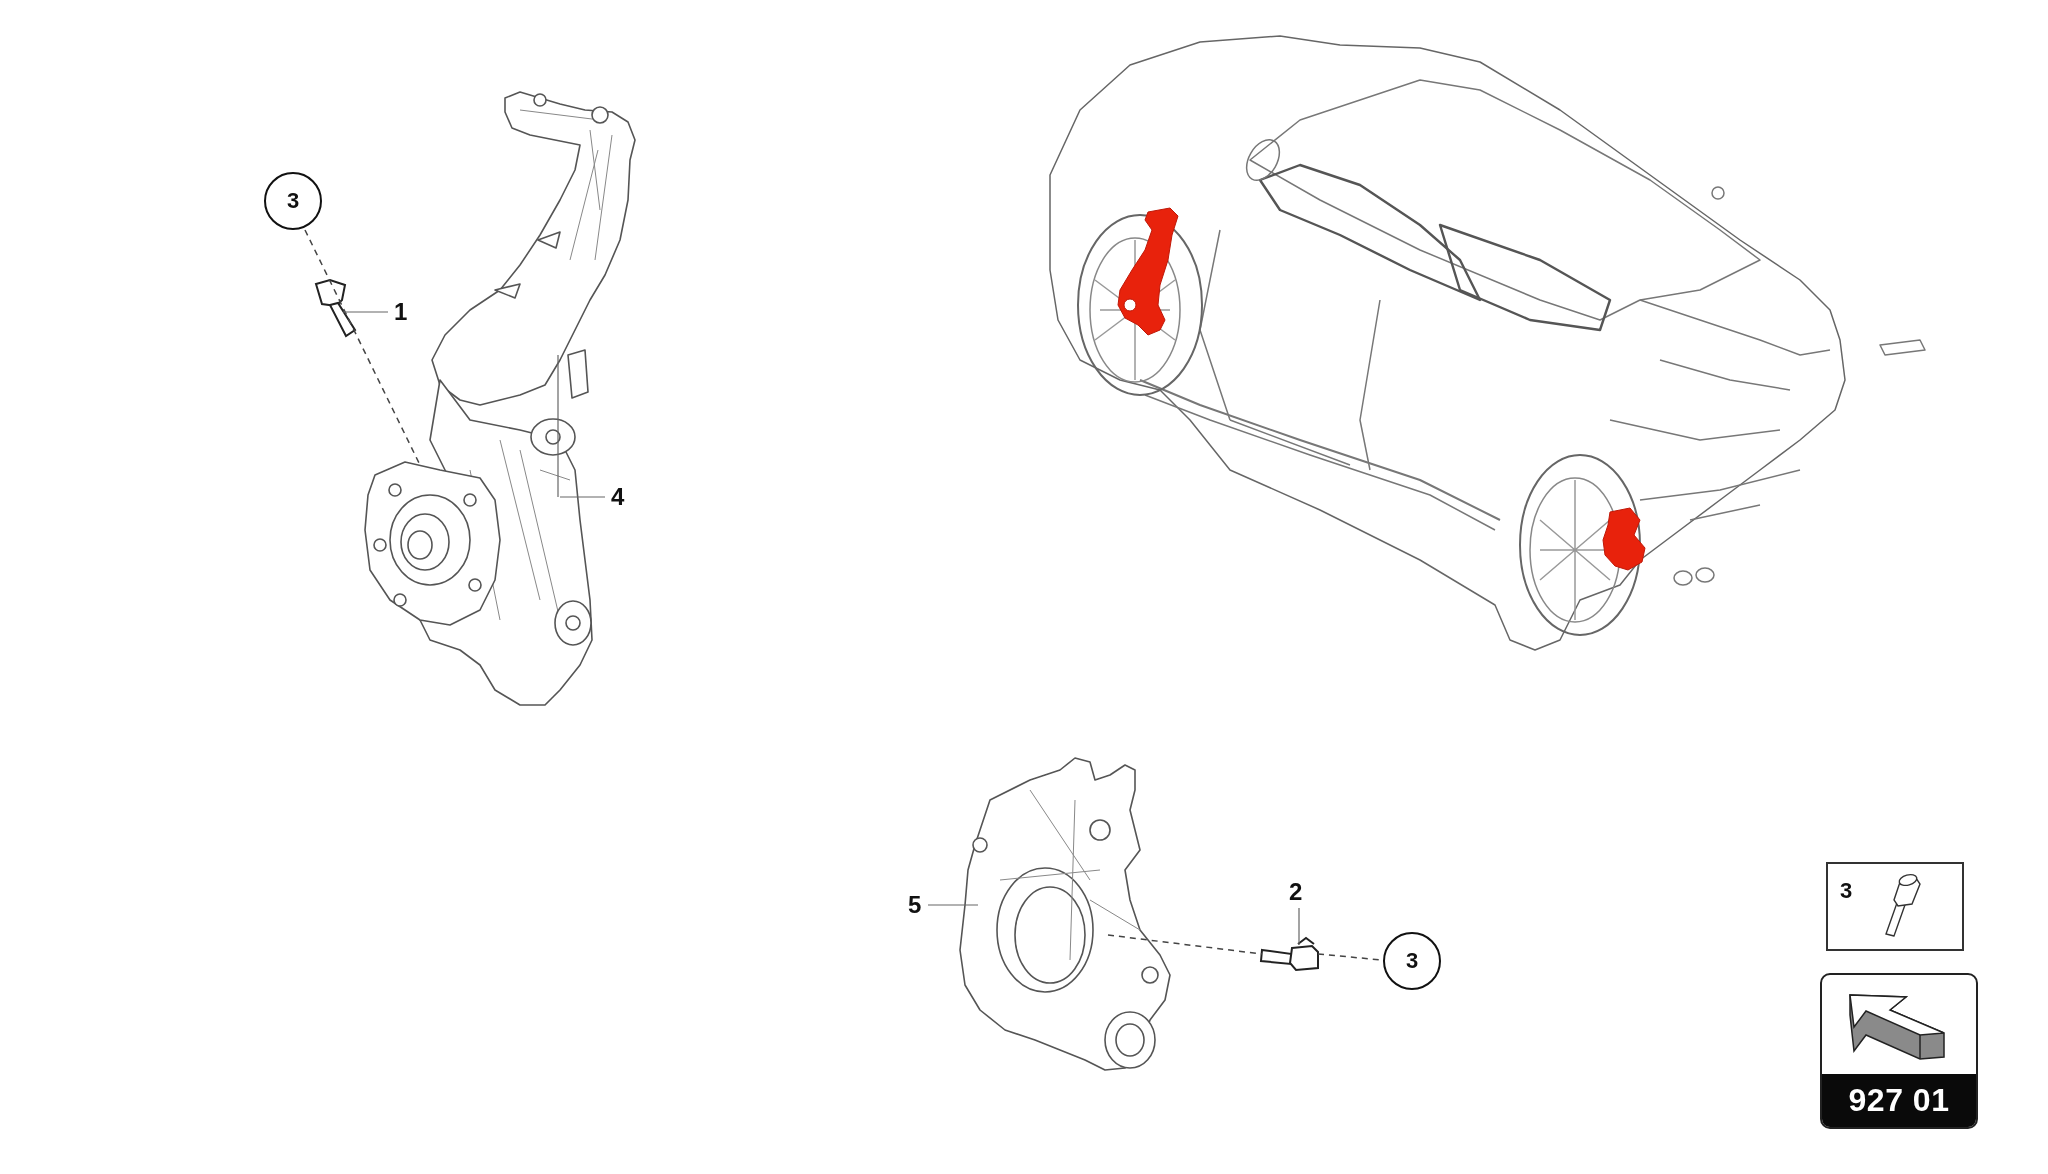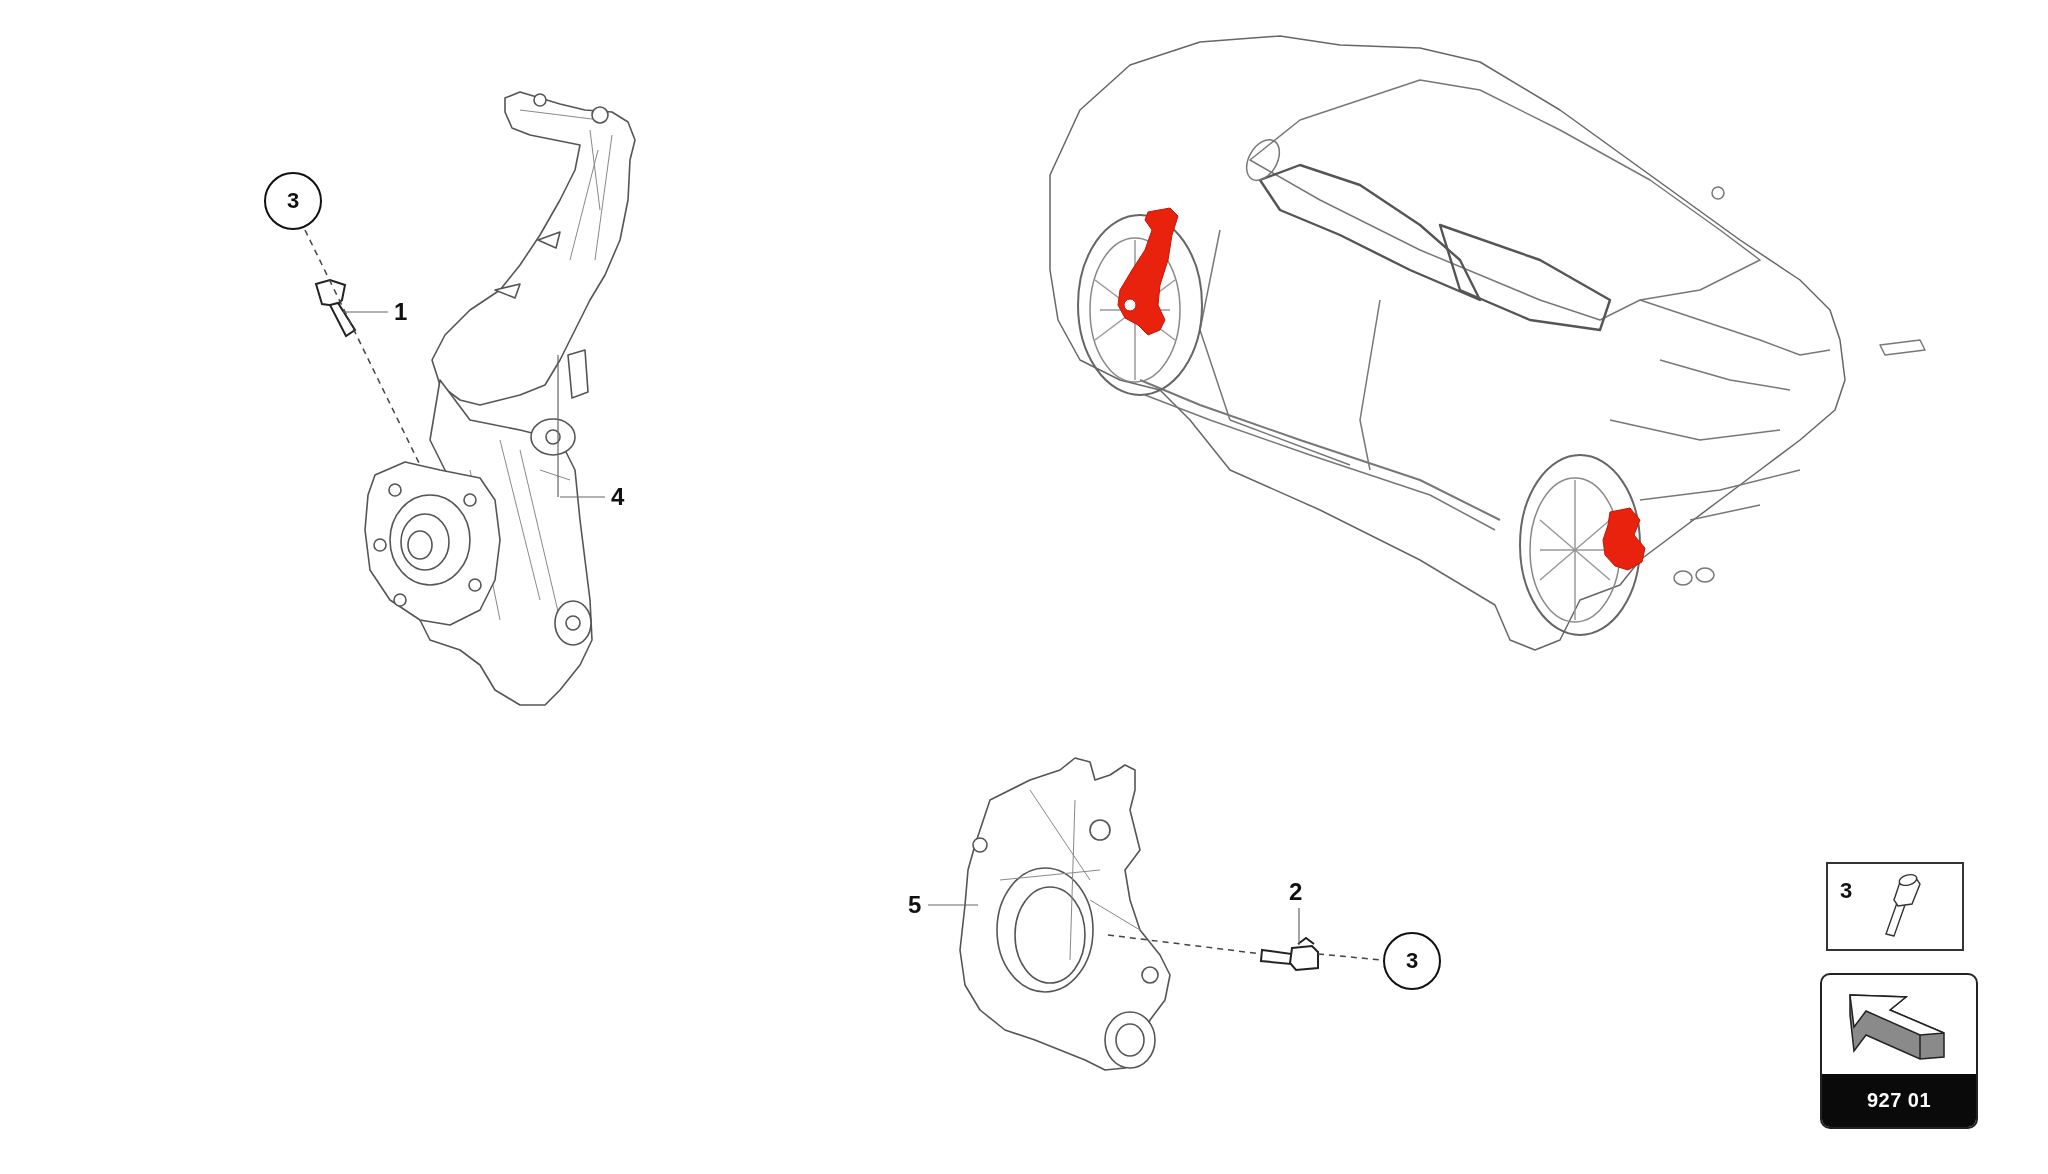--- a/index.html
+++ b/index.html
@@ -12,21 +12,21 @@
                 align-items: center; justify-content: center;
                 font-weight: bold; font-size: 22px; color: #111; background: #fff; }
   svg { position: absolute; left: 0; top: 0; }
   .part-box { position: absolute; left: 1826px; top: 862px; width: 138px; height: 89px;
               border: 2px solid #333; box-sizing: border-box; background: #fff; }
   .part-box .num { position: absolute; left: 12px; top: 14px; font-weight: bold; font-size: 22px; color: #111; }
   .nav-box { position: absolute; left: 1820px; top: 973px; width: 158px; height: 156px;
              border: 2.5px solid #222; border-radius: 10px; box-sizing: border-box;
              background: #fff; overflow: hidden; }
   .nav-box .code { position: absolute; left: 0; right: 0; bottom: 0; height: 53px;
-                   background: #0a0a0a; color: #fff; font-weight: bold; font-size: 20px;
+                   background: #0a0a0a; color: #fff; font-weight: bold; font-size: 32px;
                    display: flex; align-items: center; justify-content: center; letter-spacing: 0.5px; }
 </style>
 </head>
 <body>
 
 <svg width="2048" height="1174" viewBox="0 0 2048 1174">
 
   <g fill="#fff" stroke="#555" stroke-width="1.6" stroke-linejoin="round">
 
     <path d="M505,98 L520,92 L560,104 L585,110 L612,112 L628,122 L635,140 L630,160 L628,200 L620,240 L605,275 L590,300 L575,330 L560,360 L545,385 L520,395 L500,400 L480,405 L460,400 L440,385 L432,360 L445,335 L470,310 L500,290 L520,265 L540,235 L560,200 L575,170 L580,145 L555,140 L530,135 L512,128 L505,112 Z"></path>

